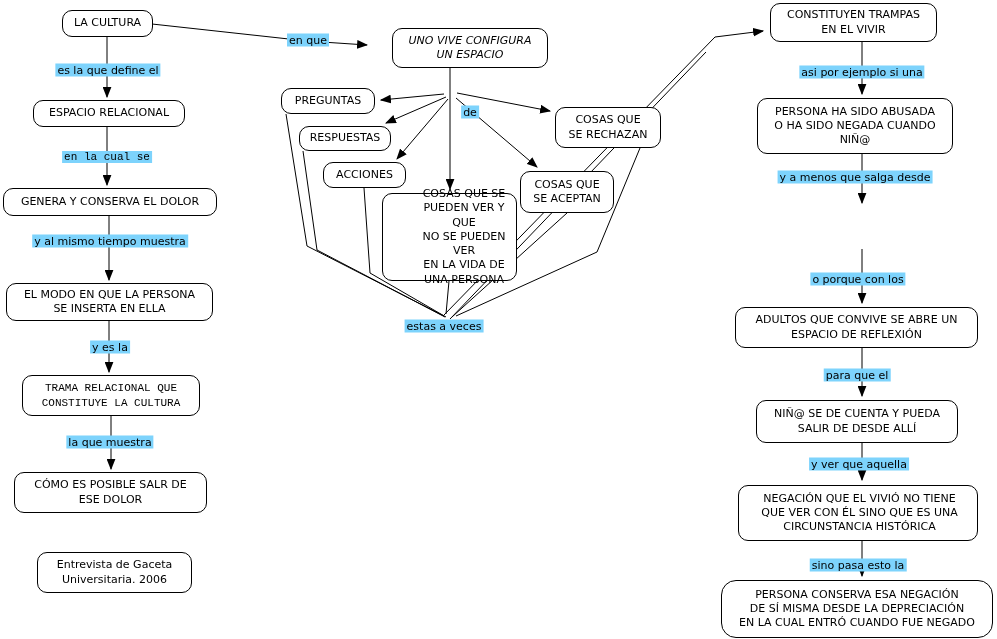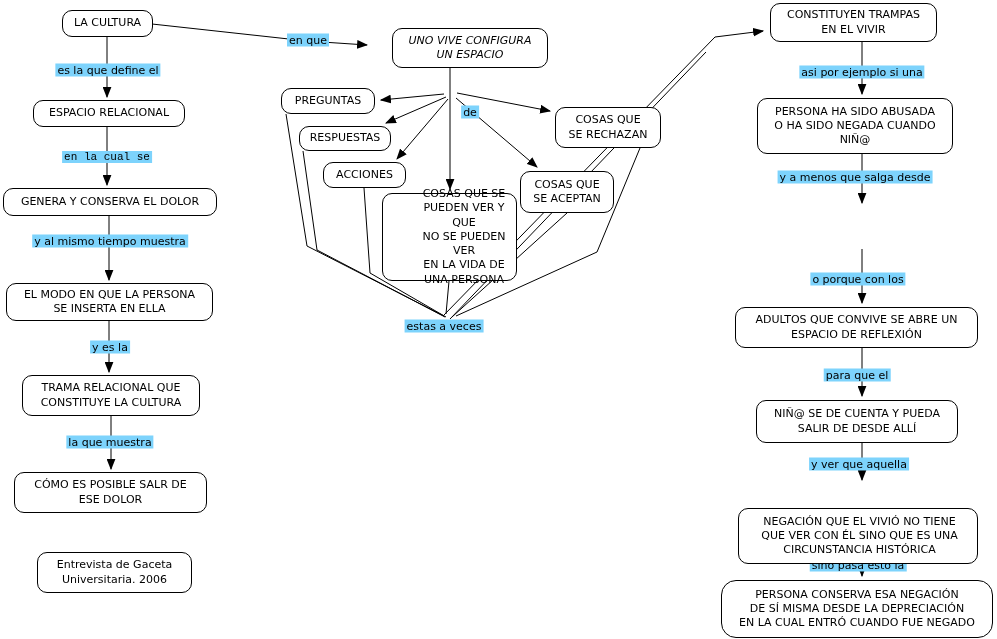--- a/index.html
+++ b/index.html
@@ -83,21 +83,21 @@
   <div class="link-label" style="left:858px;top:279px;">o porque con los</div>
   <div class="link-label" style="left:857px;top:375px;">para que el</div>
   <div class="link-label" style="left:859px;top:464px;">y ver que aquella</div>
   <div class="link-label" style="left:858px;top:565px;">sino pasa esto la</div>
 
   <div class="node" style="left:62px;top:10px;width:91px;height:27px;">LA CULTURA</div>
   <div class="node" style="left:33px;top:100px;width:152px;height:27px;">ESPACIO RELACIONAL</div>
   <div class="node" style="left:3px;top:188px;width:214px;height:28px;">GENERA Y CONSERVA EL DOLOR</div>
   <div class="node" style="left:6px;top:283px;width:207px;height:38px;">EL MODO EN QUE LA PERSONA
 SE INSERTA EN ELLA</div>
-  <div class="node" style="left:22px;top:375px;width:178px;height:41px;">TRAMA RELACIONAL QUE
+  <div class="node" style="left:22px;top:375px;width:178px;height:41px;font-family:Liberation Mono, monospace;">TRAMA RELACIONAL QUE
 CONSTITUYE LA CULTURA</div>
   <div class="node" style="left:14px;top:472px;width:193px;height:41px;">CÓMO ES POSIBLE SALR DE
 ESE DOLOR</div>
   <div class="node" style="left:37px;top:552px;width:155px;height:41px;">Entrevista de Gaceta
 Universitaria. 2006</div>
   <div class="node" style="left:392px;top:28px;width:156px;height:40px;font-style:italic;">UNO VIVE CONFIGURA
 UN ESPACIO</div>
   <div class="node" style="left:281px;top:88px;width:94px;height:26px;">PREGUNTAS</div>
   <div class="node" style="left:299px;top:126px;width:92px;height:25px;">RESPUESTAS</div>
   <div class="node" style="left:323px;top:162px;width:83px;height:26px;">ACCIONES</div>
@@ -112,20 +112,20 @@
 SE ACEPTAN</div>
   <div class="node" style="left:770px;top:3px;width:167px;height:39px;">CONSTITUYEN TRAMPAS
 EN EL VIVIR</div>
   <div class="node" style="left:757px;top:98px;width:196px;height:56px;">PERSONA HA SIDO ABUSADA
 O HA SIDO NEGADA CUANDO
 NIÑ@</div>
   <div class="node" style="left:735px;top:307px;width:243px;height:41px;">ADULTOS QUE CONVIVE SE ABRE UN
 ESPACIO DE REFLEXIÓN</div>
   <div class="node" style="left:756px;top:400px;width:202px;height:43px;">NIÑ@ SE DE CUENTA Y PUEDA
 SALIR DE DESDE ALLÍ</div>
-  <div class="node" style="left:738px;top:508px;width:240px;height:56px;padding-left:7px;">NEGACIÓN QUE EL VIVIÓ NO TIENE
+  <div class="node" style="left:738px;top:485px;width:240px;height:56px;padding-left:7px;">NEGACIÓN QUE EL VIVIÓ NO TIENE
 QUE VER CON ÉL SINO QUE ES UNA
 CIRCUNSTANCIA HISTÓRICA</div>
   <div class="node" style="left:721px;top:580px;width:272px;height:58px;border-radius:15px;">PERSONA CONSERVA ESA NEGACIÓN
 DE SÍ MISMA DESDE LA DEPRECIACIÓN
 EN LA CUAL ENTRÓ CUANDO FUE NEGADO</div>
 
 </div>
 
 </body></html>

